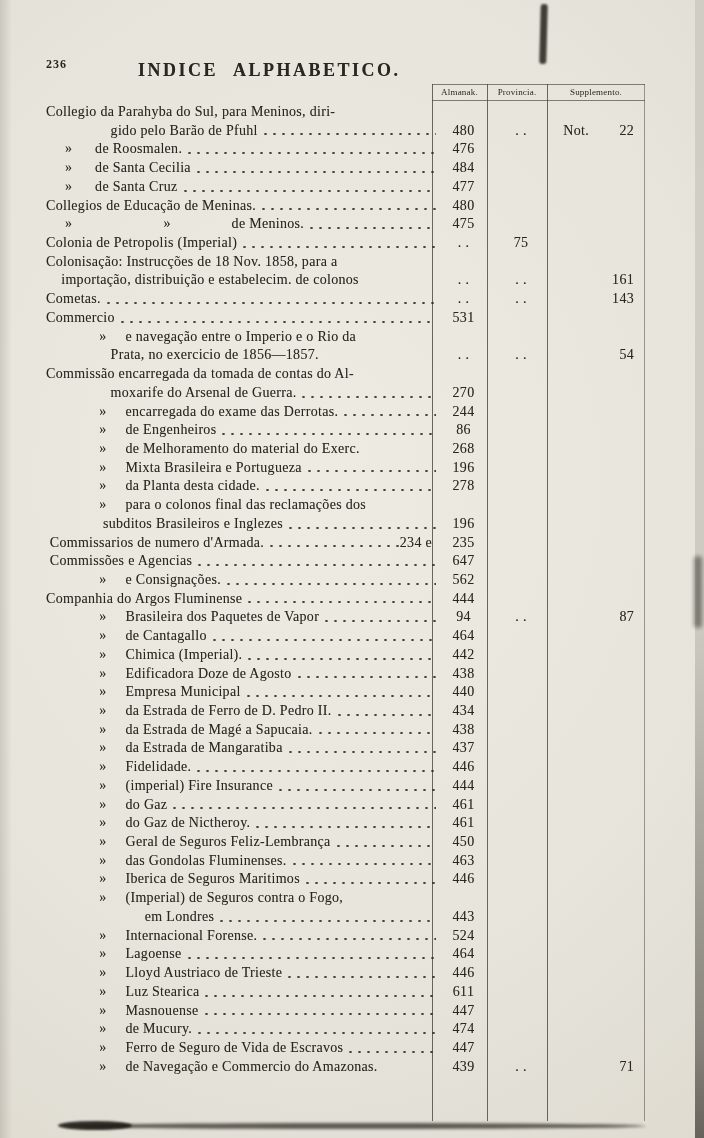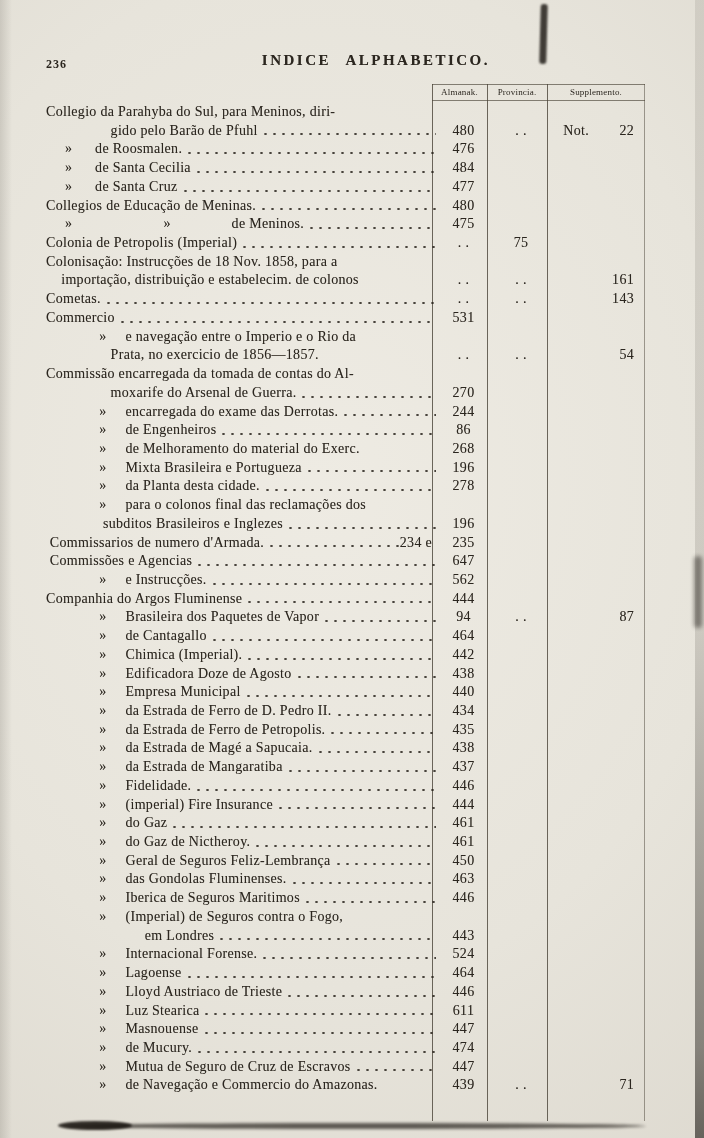--- a/index.html
+++ b/index.html
@@ -15,22 +15,22 @@
       #eeebe3 0%, #e7e4db 50%, #ddd9cf 85%, #cdc9be 100%);
     color: #2b261f;
   }
   
   .pg-header { position: absolute; top: 52px; left: 0; width: 100%; height: 28px; }
   .pageno {
     position: absolute; left: 46px; top: 5px;
     font-size: 12px; font-weight: bold; letter-spacing: 1px;
   }
   .title {
-    position: absolute; left: 130px; width: 360px; top: 0; margin: 0;
-    text-align: right; font-size: 15px; font-weight: bold;
+    position: absolute; left: 130px; width: 360px; top: 0; margin: 8px;
+    text-align: left; font-size: 18px; font-weight: bold;
     letter-spacing: 2.5px; word-spacing: 9px;
     text-shadow: 0 0 0.5px rgba(43,38,31,.4);
   }
   
   .grid { position: absolute; left: 42px; top: 84px; width: 603px; height: 1038px; }
   .vrule { position: absolute; top: 0; width: 1px; height: 1037px; background: #4a4338; opacity: .8; }
   .v1 { left: 390px; } .v2 { left: 445px; } .v3 { left: 505px; }
   .v4 { left: 602px; opacity: .5; }
   .hline { position: absolute; left: 390px; width: 213px; height: 1px; background: #4a4338; opacity: .65; }
   .h-top { top: 0; } .h-bot { top: 16px; }
@@ -332,21 +332,21 @@
           <div class="line">
             <span class="txt"> Commissões e Agencias</span>
             <span class="leader dotted"></span>
             <span class="cell alm">647</span>
             <span class="cell prov"></span>
             <span class="cell supp"></span>
           </div>
         </div>
         <div class="irow">
           <div class="line">
-            <span class="txt">              »     e Instrucções.</span>
+            <span class="txt">              »     e Consignações.</span>
             <span class="leader dotted"></span>
             <span class="cell alm">562</span>
             <span class="cell prov"></span>
             <span class="cell supp"></span>
           </div>
         </div>
         <div class="irow">
           <div class="line">
             <span class="txt">Companhia do Argos Fluminense</span>
             <span class="leader dotted"></span>
@@ -404,29 +404,20 @@
           <div class="line">
             <span class="txt">              »     da Estrada de Ferro de D. Pedro II.</span>
             <span class="leader dotted"></span>
             <span class="cell alm">434</span>
             <span class="cell prov"></span>
             <span class="cell supp"></span>
           </div>
         </div>
         <div class="irow">
           <div class="line">
-            <span class="txt">              »     da Estrada de Ferro de Petropolis.</span>
-            <span class="leader dotted"></span>
-            <span class="cell alm">435</span>
-            <span class="cell prov"></span>
-            <span class="cell supp"></span>
-          </div>
-        </div>
-        <div class="irow">
-          <div class="line">
             <span class="txt">              »     da Estrada de Magé a Sapucaia.</span>
             <span class="leader dotted"></span>
             <span class="cell alm">438</span>
             <span class="cell prov"></span>
             <span class="cell supp"></span>
           </div>
         </div>
         <div class="irow">
           <div class="line">
             <span class="txt">              »     da Estrada de Mangaratiba</span>
@@ -564,21 +555,21 @@
           <div class="line">
             <span class="txt">              »     de Mucury.</span>
             <span class="leader dotted"></span>
             <span class="cell alm">474</span>
             <span class="cell prov"></span>
             <span class="cell supp"></span>
           </div>
         </div>
         <div class="irow">
           <div class="line">
-            <span class="txt">              »     Mutua de Seguro de Cruz de Escravos</span>
+            <span class="txt">              »     Ferro de Seguro de Vida de Escravos</span>
             <span class="leader dotted"></span>
             <span class="cell alm">447</span>
             <span class="cell prov"></span>
             <span class="cell supp"></span>
           </div>
         </div>
         <div class="irow">
           <div class="line">
             <span class="txt">              »     de Navegação e Commercio do Amazonas.</span>
             <span class="leader"></span>

